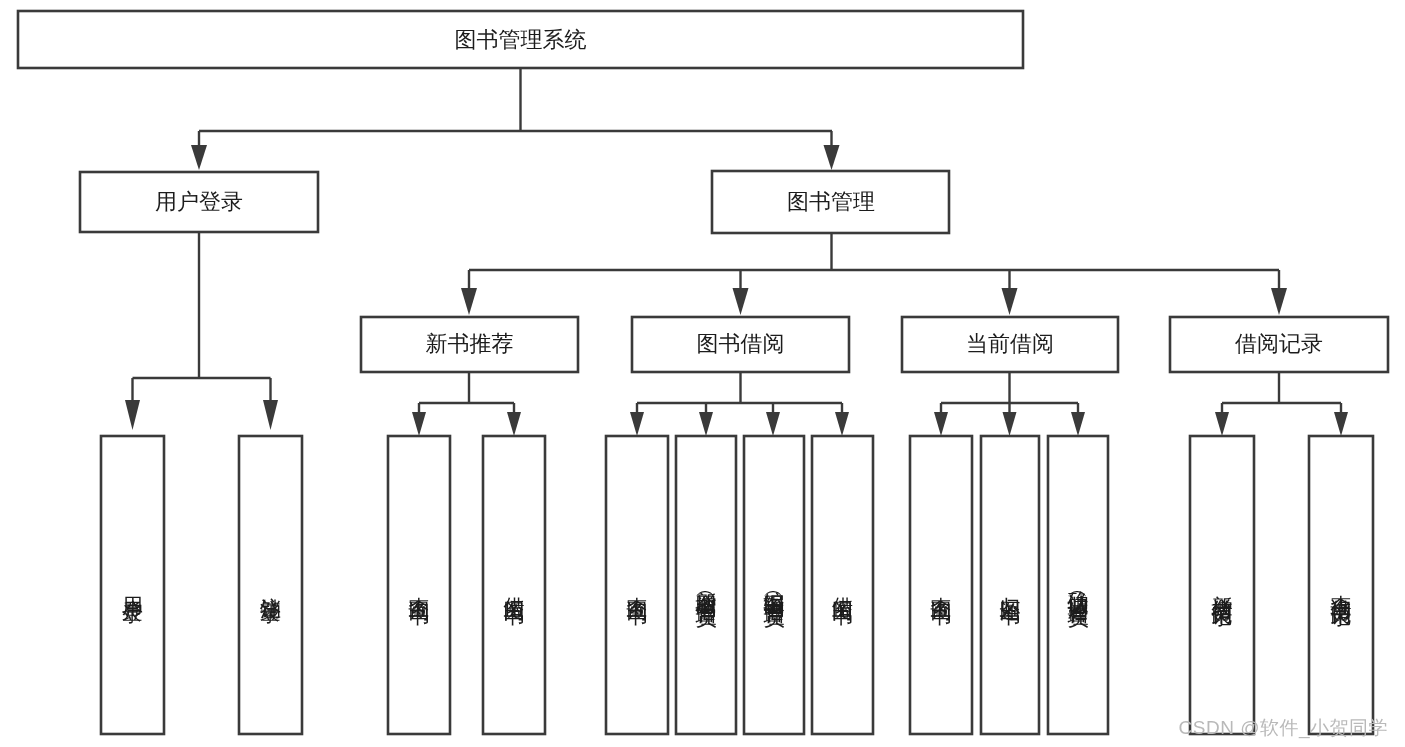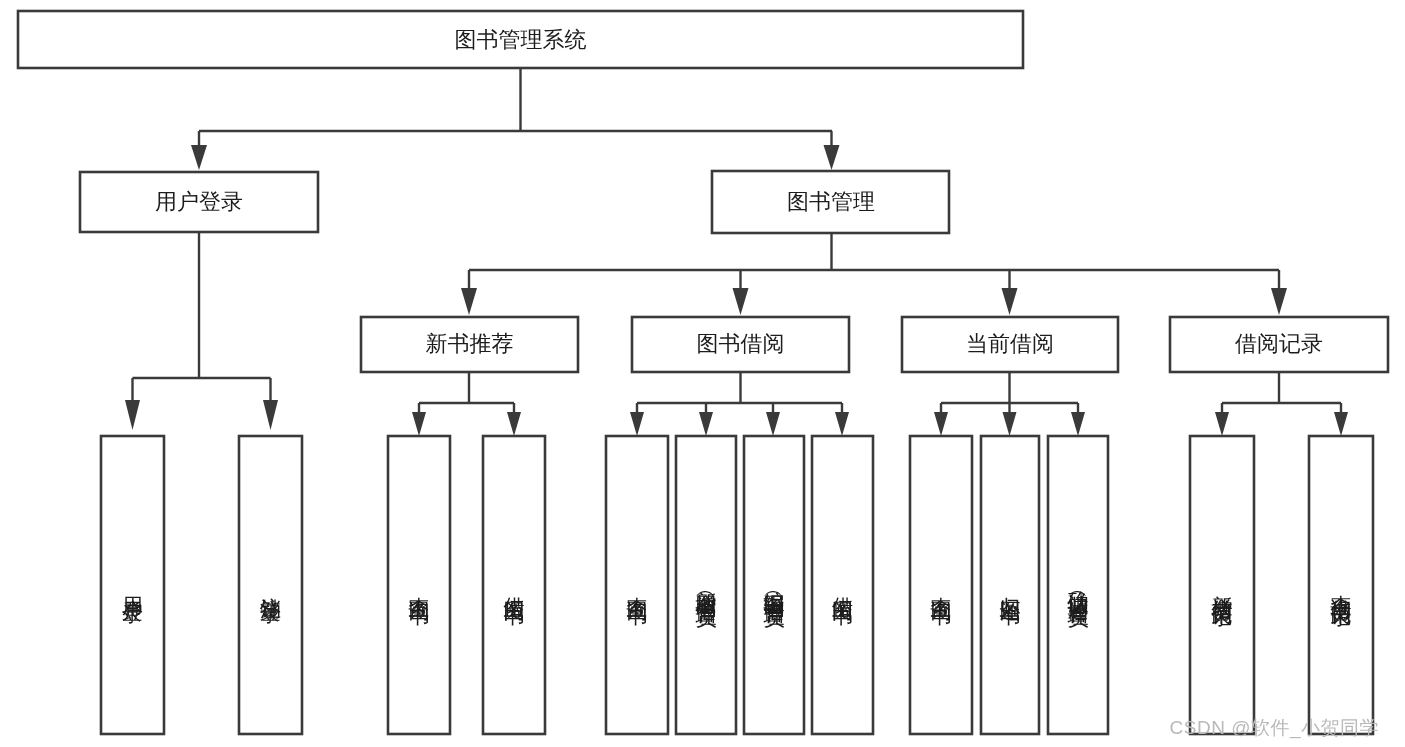--- a/index.html
+++ b/index.html
@@ -58,21 +58,21 @@
     color: #1c1c1c;
     letter-spacing: 2.5px;
     display: flex;
     align-items: center;
     justify-content: center;
     white-space: nowrap;
     pointer-events: none;
   }
   .watermark {
     position: absolute;
-    right: 26px;
+    right: 17px;
     bottom: 6px;
     font-family: "Liberation Sans", "DejaVu Sans", sans-serif;
     font-size: 19px;
     color: #b9b9b9;
     white-space: nowrap;
     letter-spacing: 0.5px;
   }
 </style>
 </head>
 <body>

